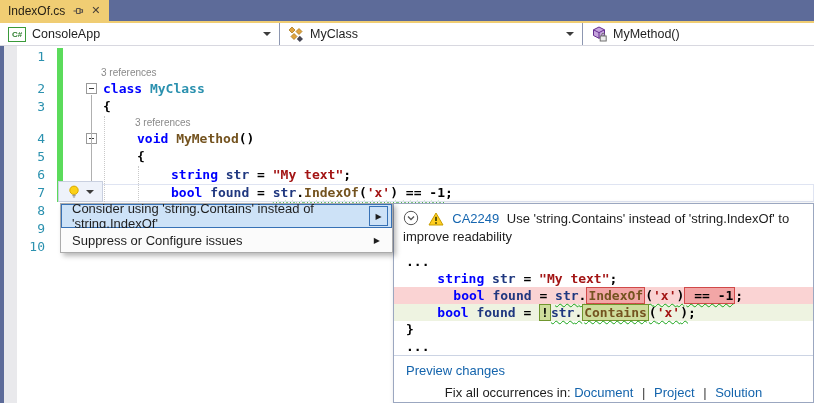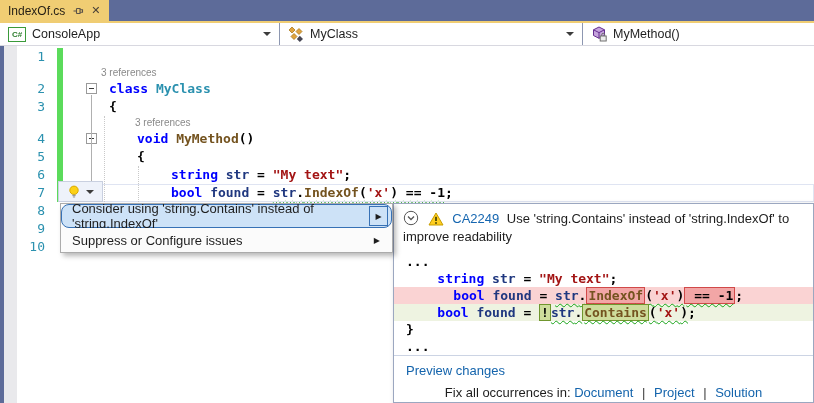--- a/index.html
+++ b/index.html
@@ -28,21 +28,21 @@
   .rows{flex:1;padding-top:2px;font-family:"DejaVu Sans Mono",monospace;font-size:13px;font-weight:bold;}
   .ed-row{display:flex;height:18px;line-height:18px;}
   .ed-row.lens-row{height:14px;line-height:14px;}
   .col-num{width:40px;text-align:right;padding-right:12px;box-sizing:border-box;color:#2b91af;font-weight:normal;}
   .col-bar{width:8px;}
   .col-bar.on{background:linear-gradient(to right,#5bdb5b 6px,transparent 6px);}
   .col-fold{width:33px;position:relative;}
   .fold-box{position:absolute;left:21px;top:3px;width:11px;height:11px;box-sizing:border-box;border:1px solid #9a9a9a;background:#fff;display:flex;align-items:center;justify-content:center;}
   .fold-box::after{content:"";width:5px;height:1px;background:#3a3a3a;}
   .content{flex:1;white-space:pre;color:#000;}
-  .content.ind0{padding-left:11px;}
+  .content.ind0{padding-left:5px;}
   .content.ind1{padding-left:39px;}
   .content.ind2{padding-left:73px;}
   .lens-row .content{font-family:"Liberation Sans",sans-serif;font-size:10px;color:#8a8a8a;font-weight:normal;}
   .lens-row .content.ind0{padding-left:3px;}
   .lens-row .content.ind1{padding-left:37px;}
   .content.cur{outline:1px solid #dfe4f2;outline-offset:-1px;}
   .t-kw{color:#0000ff;}
   .t-type{color:#2b91af;}
   .t-loc{color:#1f377f;}
   .t-str{color:#a31515;}
@@ -53,21 +53,21 @@
   .g1{left:104px;top:116px;height:134px;}
   .g2{left:138px;top:166px;height:36px;}
   .fold-line{position:absolute;left:91px;top:95px;height:105px;width:0;border-left:1px solid #b0b0b0;z-index:1;}
 
   
   .bulb-widget{position:absolute;left:58px;top:181px;width:45px;height:21px;box-sizing:border-box;background:#eef2fa;border:1px solid #c9d0e0;display:flex;align-items:center;justify-content:center;gap:5px;z-index:4;}
   .bulb-caret{width:0;height:0;border-left:4px solid transparent;border-right:4px solid transparent;border-top:4px solid #3c3c3c;}
 
   
   .menu{position:absolute;left:60px;top:203px;width:333px;box-sizing:border-box;background:#fbfbfb;border:1px solid #ababab;box-shadow:3px 3px 5px rgba(0,0,0,.28);z-index:6;font-size:13px;color:#1e1e1e;}
-  .menu-item{height:24px;display:flex;align-items:center;padding:0 3px 0 11px;box-sizing:border-box;position:relative;background:#fbfbfb;border-radius:8px;}
+  .menu-item{height:24px;display:flex;align-items:center;padding:0 3px 0 11px;box-sizing:border-box;position:relative;background:#fbfbfb;}
   .menu-item.selected{background:#cde2f7;border:1px solid #3771b5;padding-left:10px;}
   .sub-box{margin-left:auto;width:21px;height:20px;box-sizing:border-box;border:1px solid #3771b5;background:#cde2f7;display:flex;align-items:center;justify-content:center;font-size:8px;color:#1e1e1e;}
   .sub-plain{margin-left:auto;font-size:8px;color:#1e1e1e;padding-right:9px;}
 
   
   .popup{position:absolute;left:393px;top:203px;right:0;bottom:0;box-sizing:border-box;background:#fff;border:1px solid #9ba7c0;box-shadow:3px 3px 6px rgba(0,0,0,.3);z-index:5;display:flex;flex-direction:column;}
   .pp-header{padding:6px 10px 3px 9px;font-size:13px;line-height:18px;color:#1e1e1e;}
   .pp-header .hicon{vertical-align:-3px;margin-right:5px;}
   .pp-header .rule{color:#1566b0;margin-right:4px;}
   .pp-code{flex:1;font-family:"DejaVu Sans Mono",monospace;font-size:13px;font-weight:bold;padding-top:4px;}

